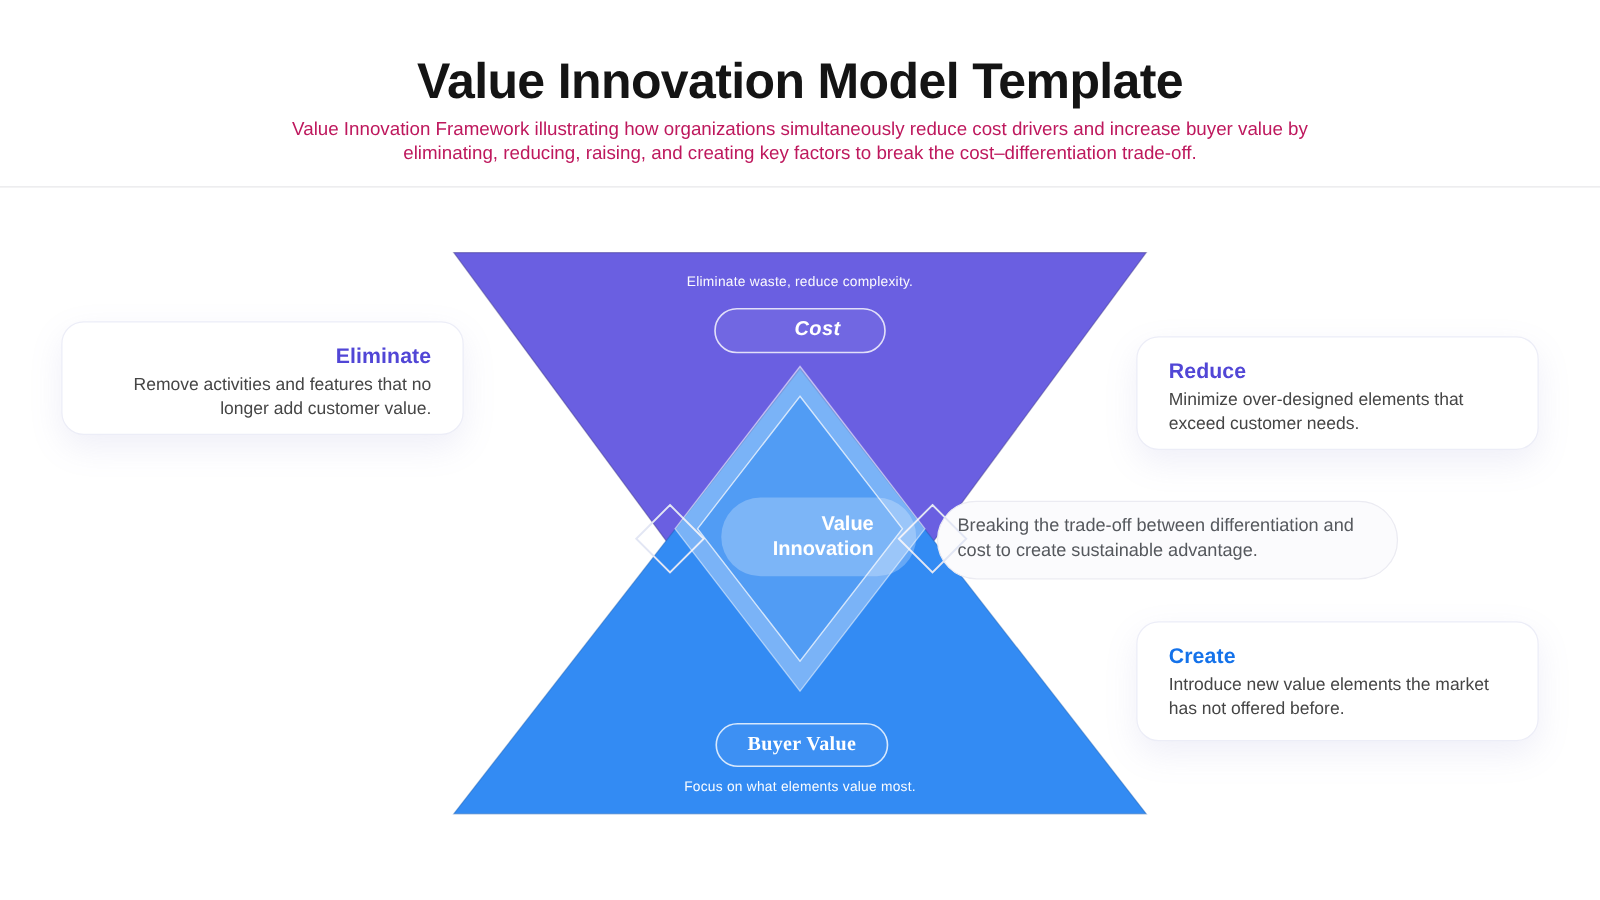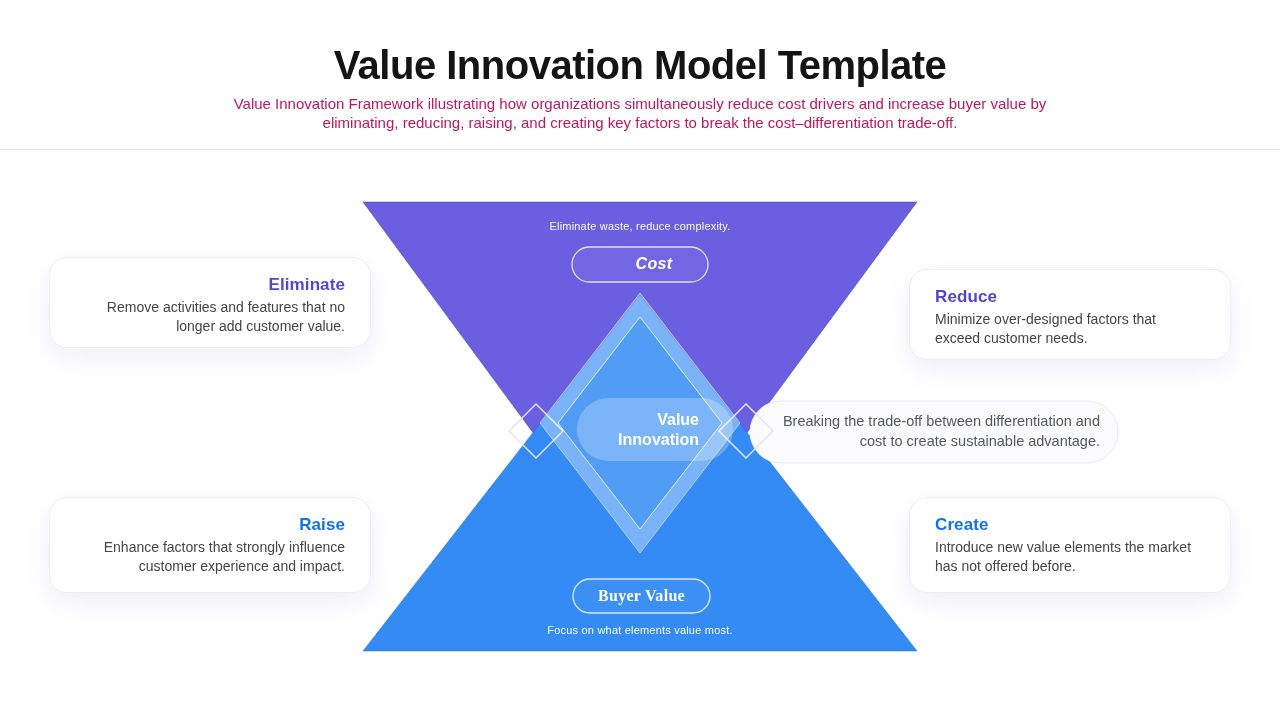--- a/index.html
+++ b/index.html
@@ -21,21 +21,21 @@
     color:#be185d;
   }
   .divider { position:absolute; top:149px; left:0; width:1280px; height:1px;
     background:#e7e7ea; }
 
   
   svg.diagram { position:absolute; left:0; top:0; width:1280px; height:720px;
     pointer-events:none; }
 
   
-  .ovl { position:absolute; z-index:5;text-align:right; }
+  .ovl { position:absolute; z-index:5; }
   .tri-caption { color:rgba(255,255,255,0.97); font-size:11px; text-align:center;
     width:400px; letter-spacing:0.2px; }
   .pill-label { color:#ffffff; font-weight:700; font-size:16px; text-align:center;
     letter-spacing:0.3px; }
   .center-label { color:#ffffff; font-weight:700; font-size:16px; line-height:19.5px;
     text-align:center; }
   .callout-text { color:#55585d; font-size:14.5px; line-height:19.5px; }
 
   
   .card {
@@ -93,26 +93,22 @@
   <div class="ovl pill-label" style="left:573px; top:587px; width:137px;font-family:Liberation Serif, serif;">Buyer Value</div>
   <div class="ovl tri-caption" style="left:440px; top:624px;">Focus on what elements value most.</div>
 
   <div class="card align-right accent-purple" style="left:49px; top:257px; height:91px;">
     <div class="title">Eliminate</div>
     <div class="body">Remove activities and features that no longer add customer value.</div>
   </div>
 
   <div class="card align-left accent-purple" style="left:909px; top:257px; height:91px;margin-top:12px;">
     <div class="title">Reduce</div>
-    <div class="body">Minimize over-designed factors that exceed customer needs.</div>
+    <div class="body">Minimize over-designed elements that exceed customer needs.</div>
   </div>
 
-  <div class="card align-right accent-blue" style="left:49px; top:497px; height:96px;">
-    <div class="title">Raise</div>
-    <div class="body">Enhance factors that strongly influence customer experience and impact.</div>
-  </div>
 
   <div class="card align-left accent-blue" style="left:909px; top:497px; height:96px;">
     <div class="title">Create</div>
     <div class="body">Introduce new value elements the market has not offered before.</div>
   </div>
 
 </div>
 
 </body></html>

